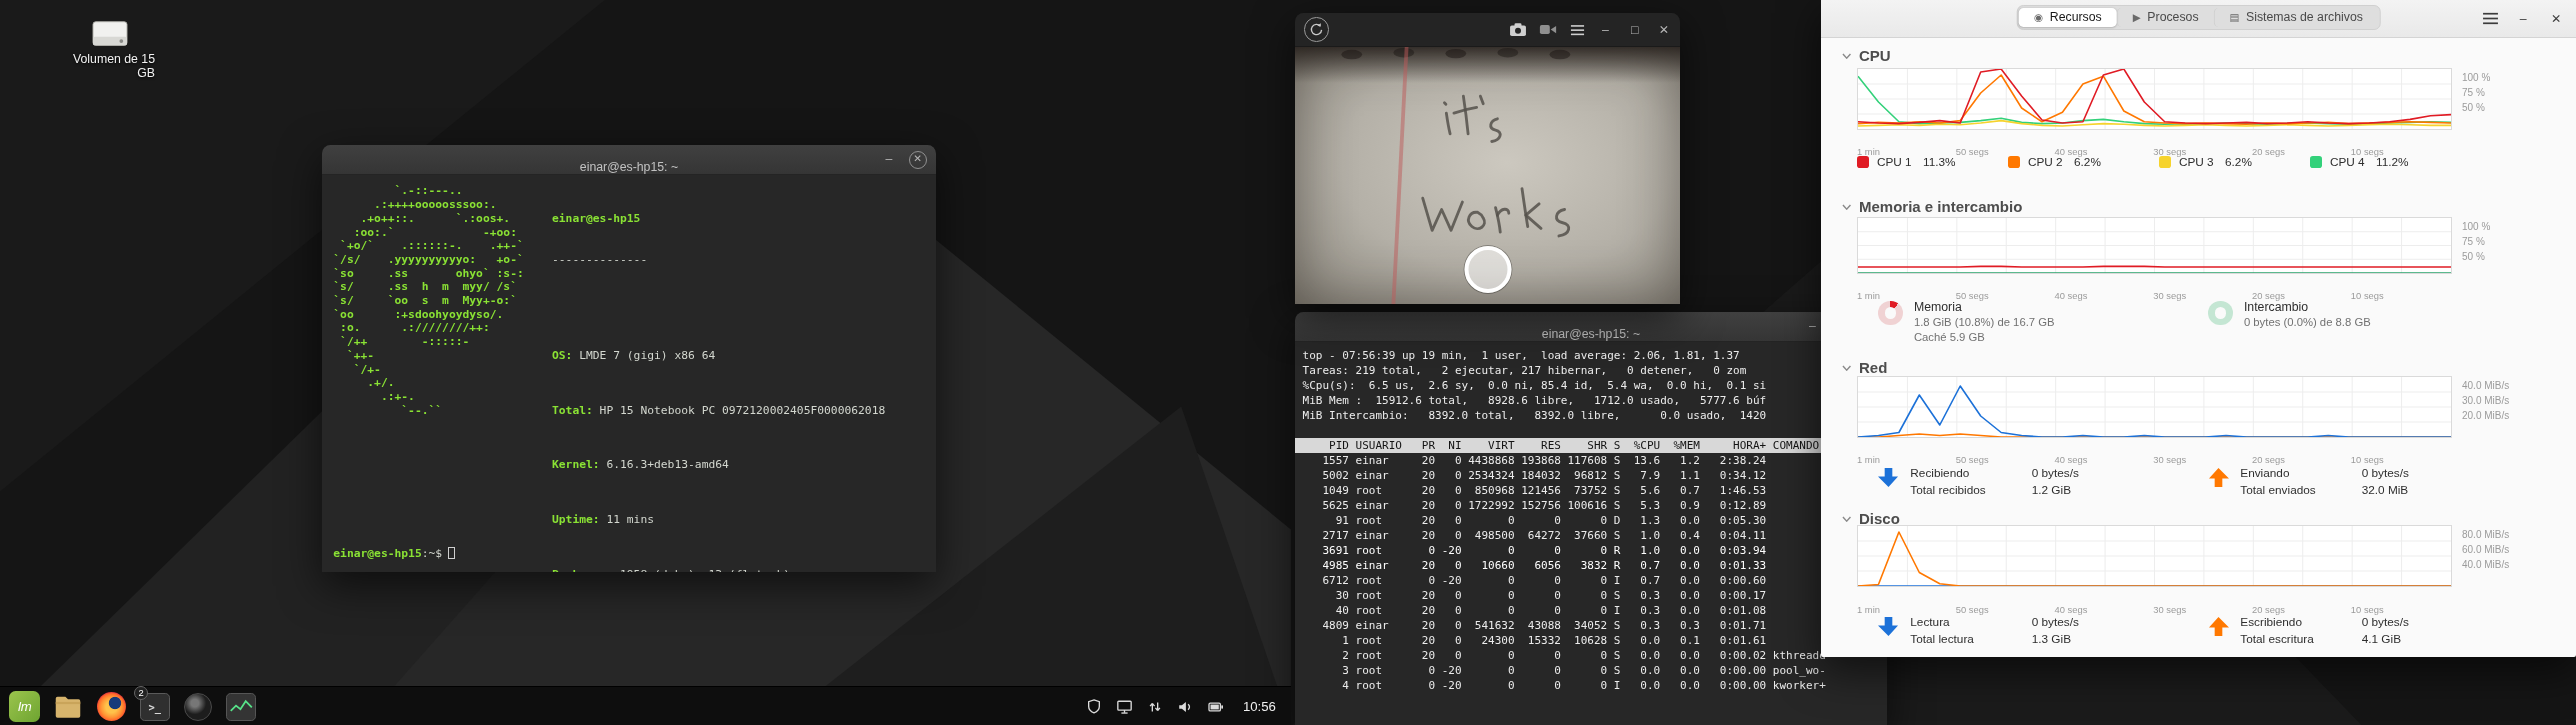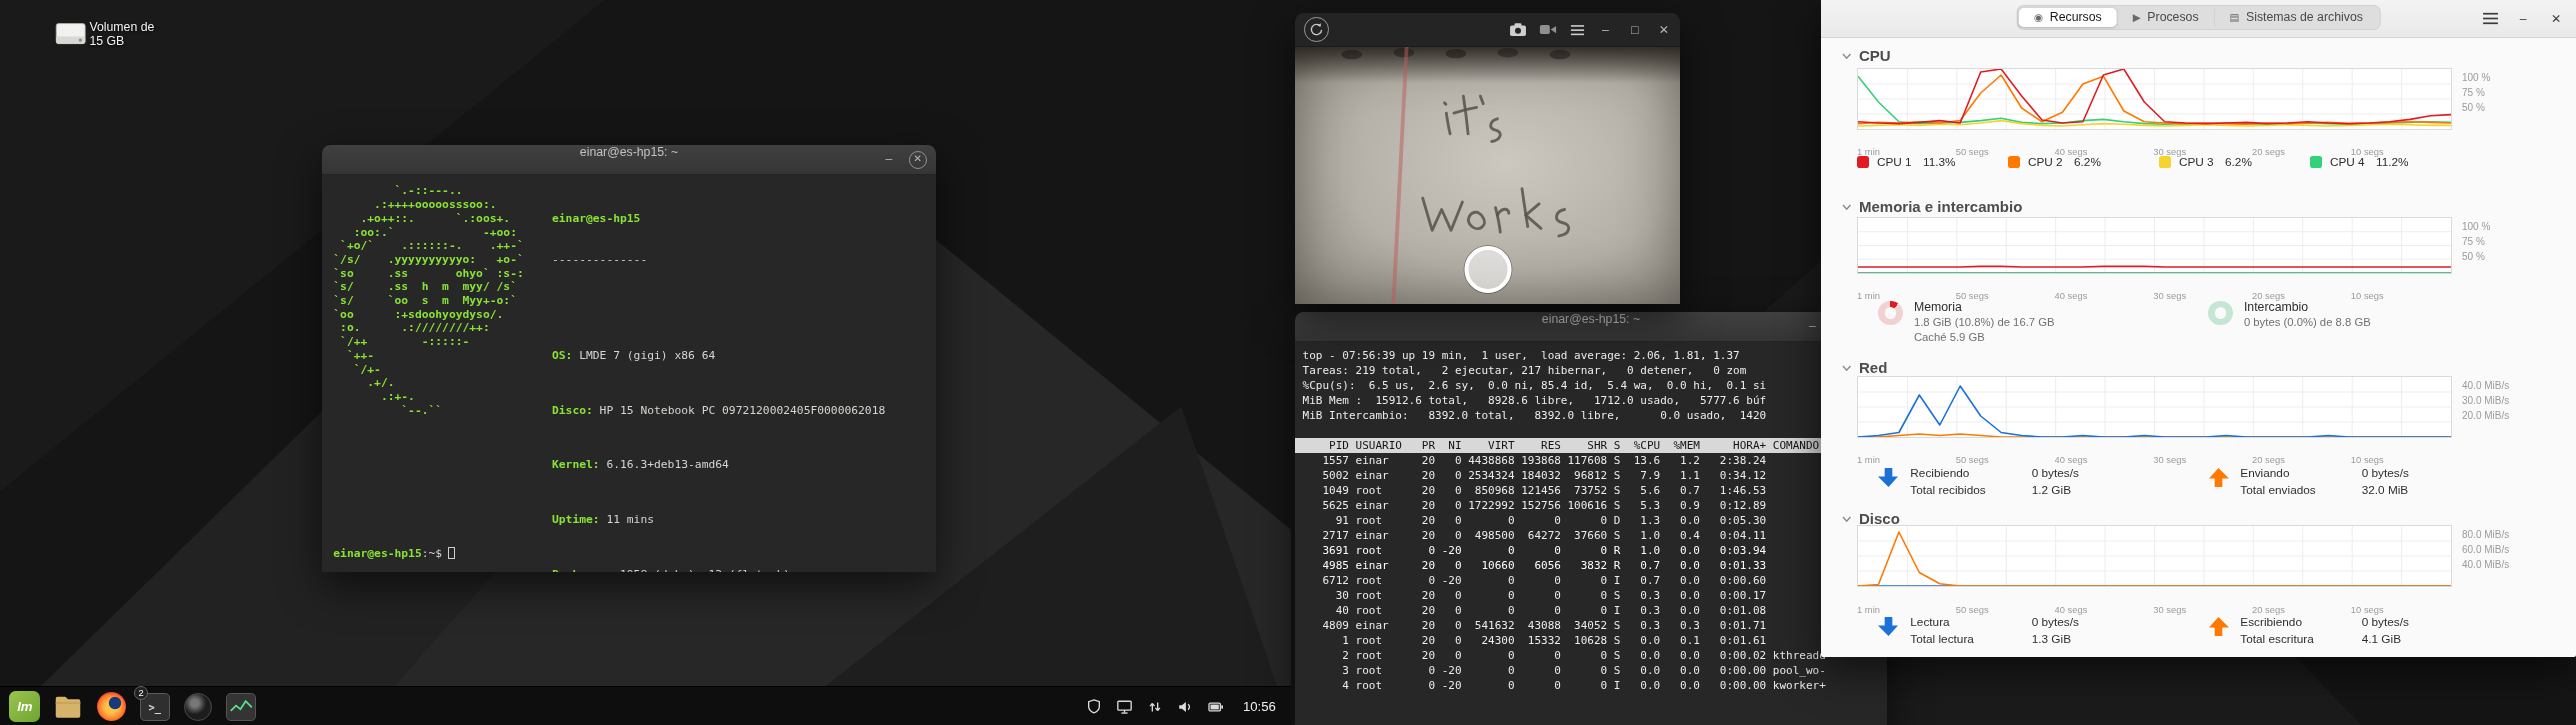--- a/index.html
+++ b/index.html
@@ -2,27 +2,27 @@
 <html style="font-size:15px"><head>
 <meta charset="utf-8">
 <style>
   * { box-sizing: border-box; margin: 0; padding: 0; }
   html, body { width: 2576px; height: 726px; overflow: hidden; }
   body { position: relative; background: #131313; font-family: "Liberation Sans", "DejaVu Sans", sans-serif; }
   .wall { position: absolute; inset: 0; z-index: 0; }
 
   
   .desktop-icon { position: absolute; left: 53px; top: 17px; width: 113px; z-index: 1;
-    display: flex; flex-direction: row; align-items: center; gap: 1px;
-    color: #f2f2f2; font-size: 12.3px; text-align: left; text-shadow: 0 0.9px 2.8px rgba(0,0,0,.95); cursor: default; }
+    display: flex; flex-direction: column; align-items: center; gap: 1px;
+    color: #f2f2f2; font-size: 12.3px; text-align: right; text-shadow: 0 0.9px 2.8px rgba(0,0,0,.95); cursor: default; }
   .desktop-icon .label { width: 91px; line-height: 14px; }
 
   
   .window { position: absolute; box-shadow: 0 13.2px 42px rgba(0,0,0,.6); border-radius: 8.5px 8.5px 1.9px 1.9px; }
-  .titlebar { height: 30px; display: flex; align-items: flex-start; justify-content: center; position: relative;
+  .titlebar { height: 30px; display: flex; align-items: flex-end; justify-content: center; position: relative;
     border-radius: 8.5px 8.5px 0 0; font-size: 12.3px; }
   .term-titlebar { background: linear-gradient(#404040, #353535); color: #c2c2c2; border-bottom: 0.9px solid #242424; }
   .controls { position: absolute; right: 9.4px; top: 0; height: 100%; display: flex; align-items: center; gap: 11.3px; }
   .ctrl { color: #b5b5b5; font-size: 12.3px; line-height: 1; width: 17px; height: 17px;
     display: flex; align-items: center; justify-content: center; }
   .ctrl.circle { border: 0.9px solid #919191; border-radius: 50%; width: 18px; height: 18px; font-size: 10.4px; }
 
   .term-body { background: #272727; font-family: "DejaVu Sans Mono", monospace; color: #d3d7cf;
     position: relative; height: calc(100% - 30px); overflow: hidden; }
 
@@ -109,21 +109,21 @@
   .io-grid { display: grid; grid-template-columns: 112px auto; column-gap: 9.4px; row-gap: 2.8px;
     font-size: 11.8px; color: #2e2e2e; margin-top: 0.9px; }
   .fat-arrow { flex: 0 0 auto; margin-top: 1.9px; }
 
   
   .taskbar { position: absolute; left: 0; top: 686px; width: 1291px; height: 40px; z-index: 6;
     background: rgba(14,14,14,.96); border-top: 0.9px solid #000; display: flex; align-items: center;
     padding: 0 9.4px; gap: 12.3px; }
   .task-icon { width: 31px; height: 31px; position: relative; display: flex; align-items: center; justify-content: center; }
   .menu-btn { width: 31px; height: 31px; border-radius: 6.6px; background: linear-gradient(135deg, #9bc44d, #6ea431);
-    display: flex; align-items: center; justify-content: center; color: #fff; font-weight: bold; font-style: italic; font-size: 13.2px; }
+    display: flex; align-items: center; justify-content: center; color: #fff; font-weight: normal; font-style: italic; font-size: 13.2px; }
   .ff-icon { width: 29px; height: 29px; border-radius: 50%;
     background: radial-gradient(circle at 62% 38%, #173a7a 0 5.7px, rgba(0,0,0,0) 6.6px),
       radial-gradient(circle at 50% 52%, #ffc24a 0 5.7px, #ff9434 10.4px, #ff6a2a 13.2px, #e0353f 15px); }
   .term-icon { width: 30px; height: 28px; border-radius: 4.7px; background: #2f2f2f; border: 0.9px solid #5a5a5a;
     display: flex; align-items: center; justify-content: center; color: #d8d8d8;
     font-family: "DejaVu Sans Mono", monospace; font-size: 10.4px; font-weight: bold; }
   .badge { position: absolute; left: -5.7px; top: -4.7px; background: rgba(35,35,35,.95); border: 0.9px solid #666;
     color: #fff; font-size: 9.4px; line-height: 11.3px; padding: 0 3.8px; border-radius: 7.6px; font-style: normal; }
   .cam-icon { width: 28px; height: 28px; border-radius: 50%; border: 1.9px solid #4a4a4a;
     background: radial-gradient(circle at 38% 35%, #777 0 3.8px, #1d1d1d 11.3px); }
@@ -183,21 +183,21 @@
        .:+-.
           `--.``</pre>
     <div class="nf-col">
       <div class="nf-line"><span class="nf-user">einar@es-hp15</span></div>
       <div class="nf-line">--------------</div>
       <div>
         
       
           <div class="nf-line"><span class="nf-label">OS:</span><span class="nf-value"> LMDE 7 (gigi) x86 64</span></div>
         
-          <div class="nf-line"><span class="nf-label">Disco:</span><span class="nf-value"> HP 15 Notebook PC 0972120002405F0000062018</span></div>
+          <div class="nf-line"><span class="nf-label">Total:</span><span class="nf-value"> HP 15 Notebook PC 0972120002405F0000062018</span></div>
         
           <div class="nf-line"><span class="nf-label">Kernel:</span><span class="nf-value"> 6.16.3+deb13-amd64</span></div>
         
           <div class="nf-line"><span class="nf-label">Uptime:</span><span class="nf-value"> 11 mins</span></div>
         
           <div class="nf-line"><span class="nf-label">Packages:</span><span class="nf-value"> 1958 (dpkg), 13 (flatpak)</span></div>
         
           
         
           

